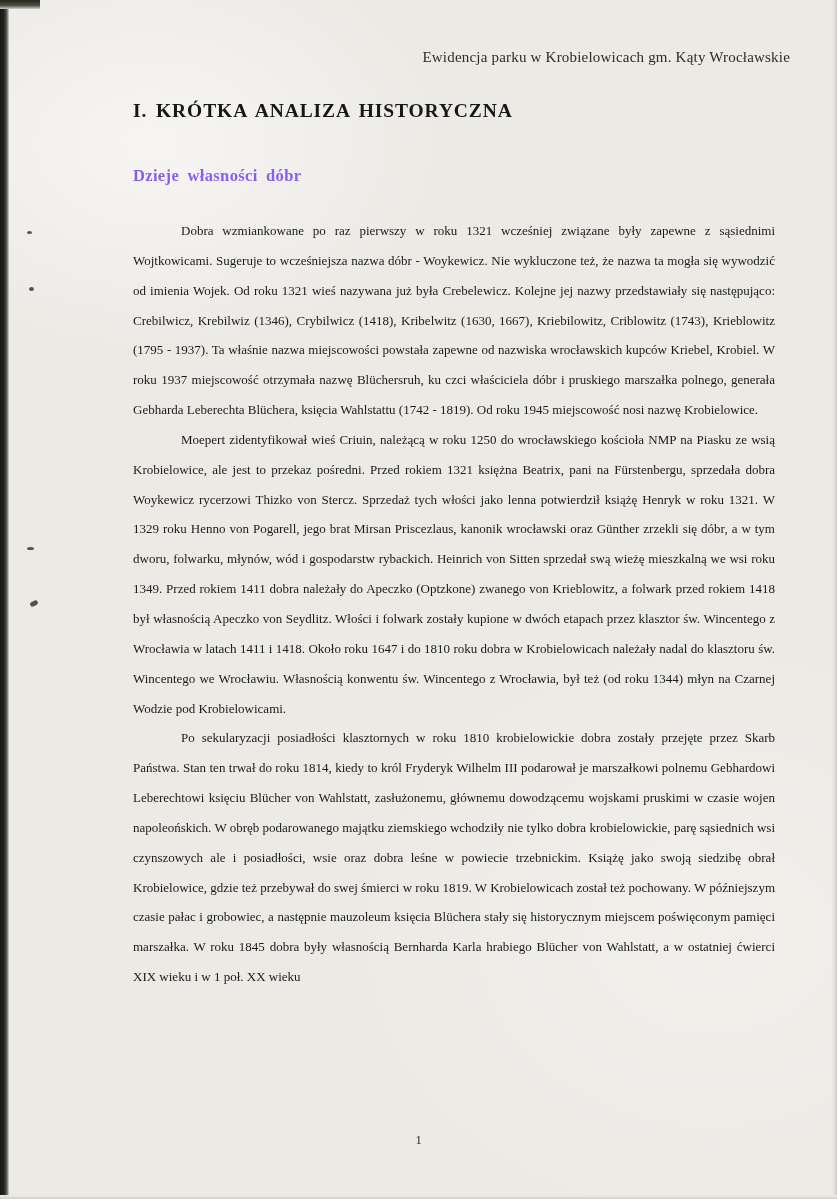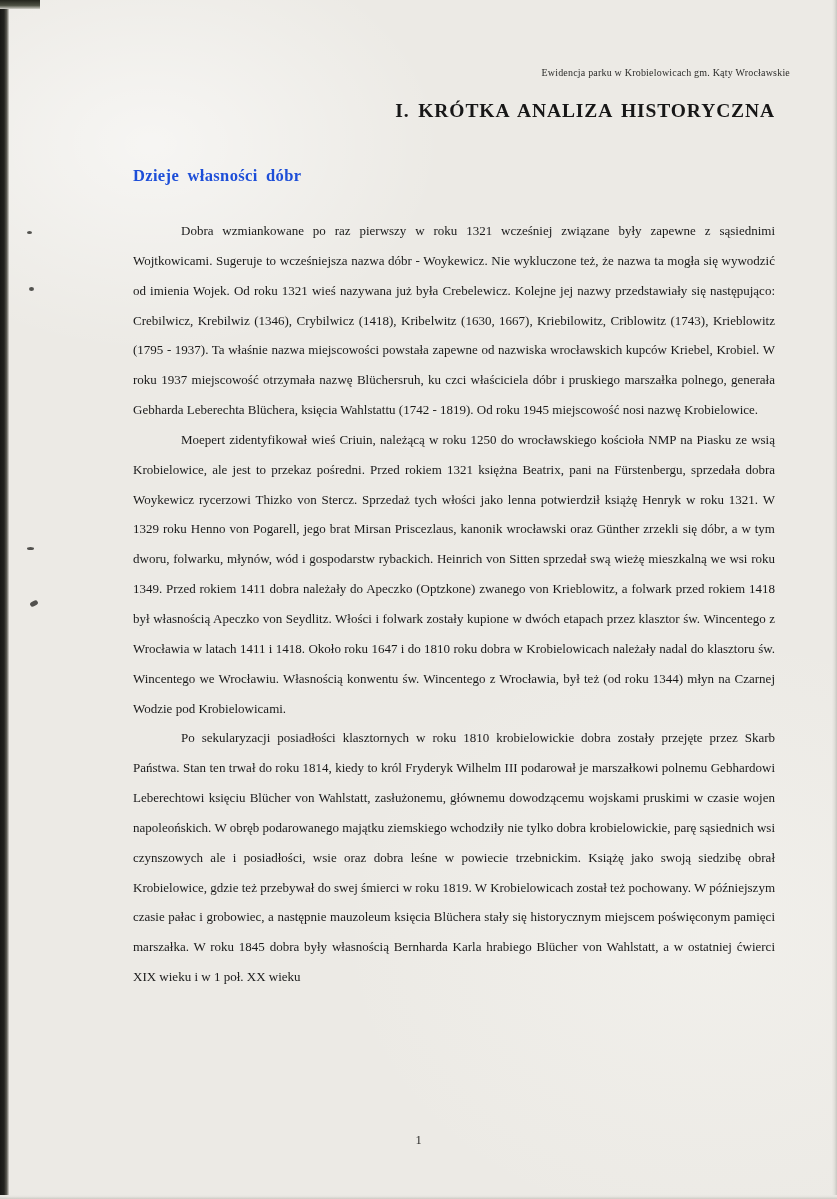--- a/index.html
+++ b/index.html
@@ -49,52 +49,51 @@
     inset: 0;
     background:
       radial-gradient(ellipse 420px 300px at 18% 12%, rgba(255,255,255,0.55), rgba(255,255,255,0) 70%),
       radial-gradient(ellipse 520px 420px at 85% 78%, rgba(246,245,241,0.5), rgba(255,255,255,0) 72%),
       radial-gradient(ellipse 300px 260px at 50% 50%, rgba(236,234,228,0.35), rgba(255,255,255,0) 75%);
     pointer-events: none;
   }
   .running-head {
     position: absolute;
     left: 0;
-    top: 67px;
+    top: 49px;
     width: 790px;
     text-align: right;
-    font-size: 10px;
+    font-size: 15px;
     letter-spacing: 0.2px;
     color: #2c2c2a;
     white-space: nowrap;
   }
   .content {
     position: absolute;
     left: 133px;
     top: 100px;
     width: 642px;
   }
   h1.section-title {
     margin: 0;
     padding: 0;
     font-size: 19.5px;
     font-weight: bold;
     letter-spacing: 0.9px;
     word-spacing: 3px;
     color: #171717;
-    text-align: right;
   }
   h2.subsection-title {
     margin: 44px 0 0 0;
     padding: 0;
     font-size: 16.5px;
     font-weight: bold;
     letter-spacing: 0.35px;
     word-spacing: 4px;
-    color: #1d4ed8;
+    color: #8b5cf6;
   }
   .body-text {
     margin-top: 30px;
   }
   p.para {
     margin: 0;
     padding: 0;
     font-size: 13px;
     line-height: 29.85px;
     text-align: justify;

